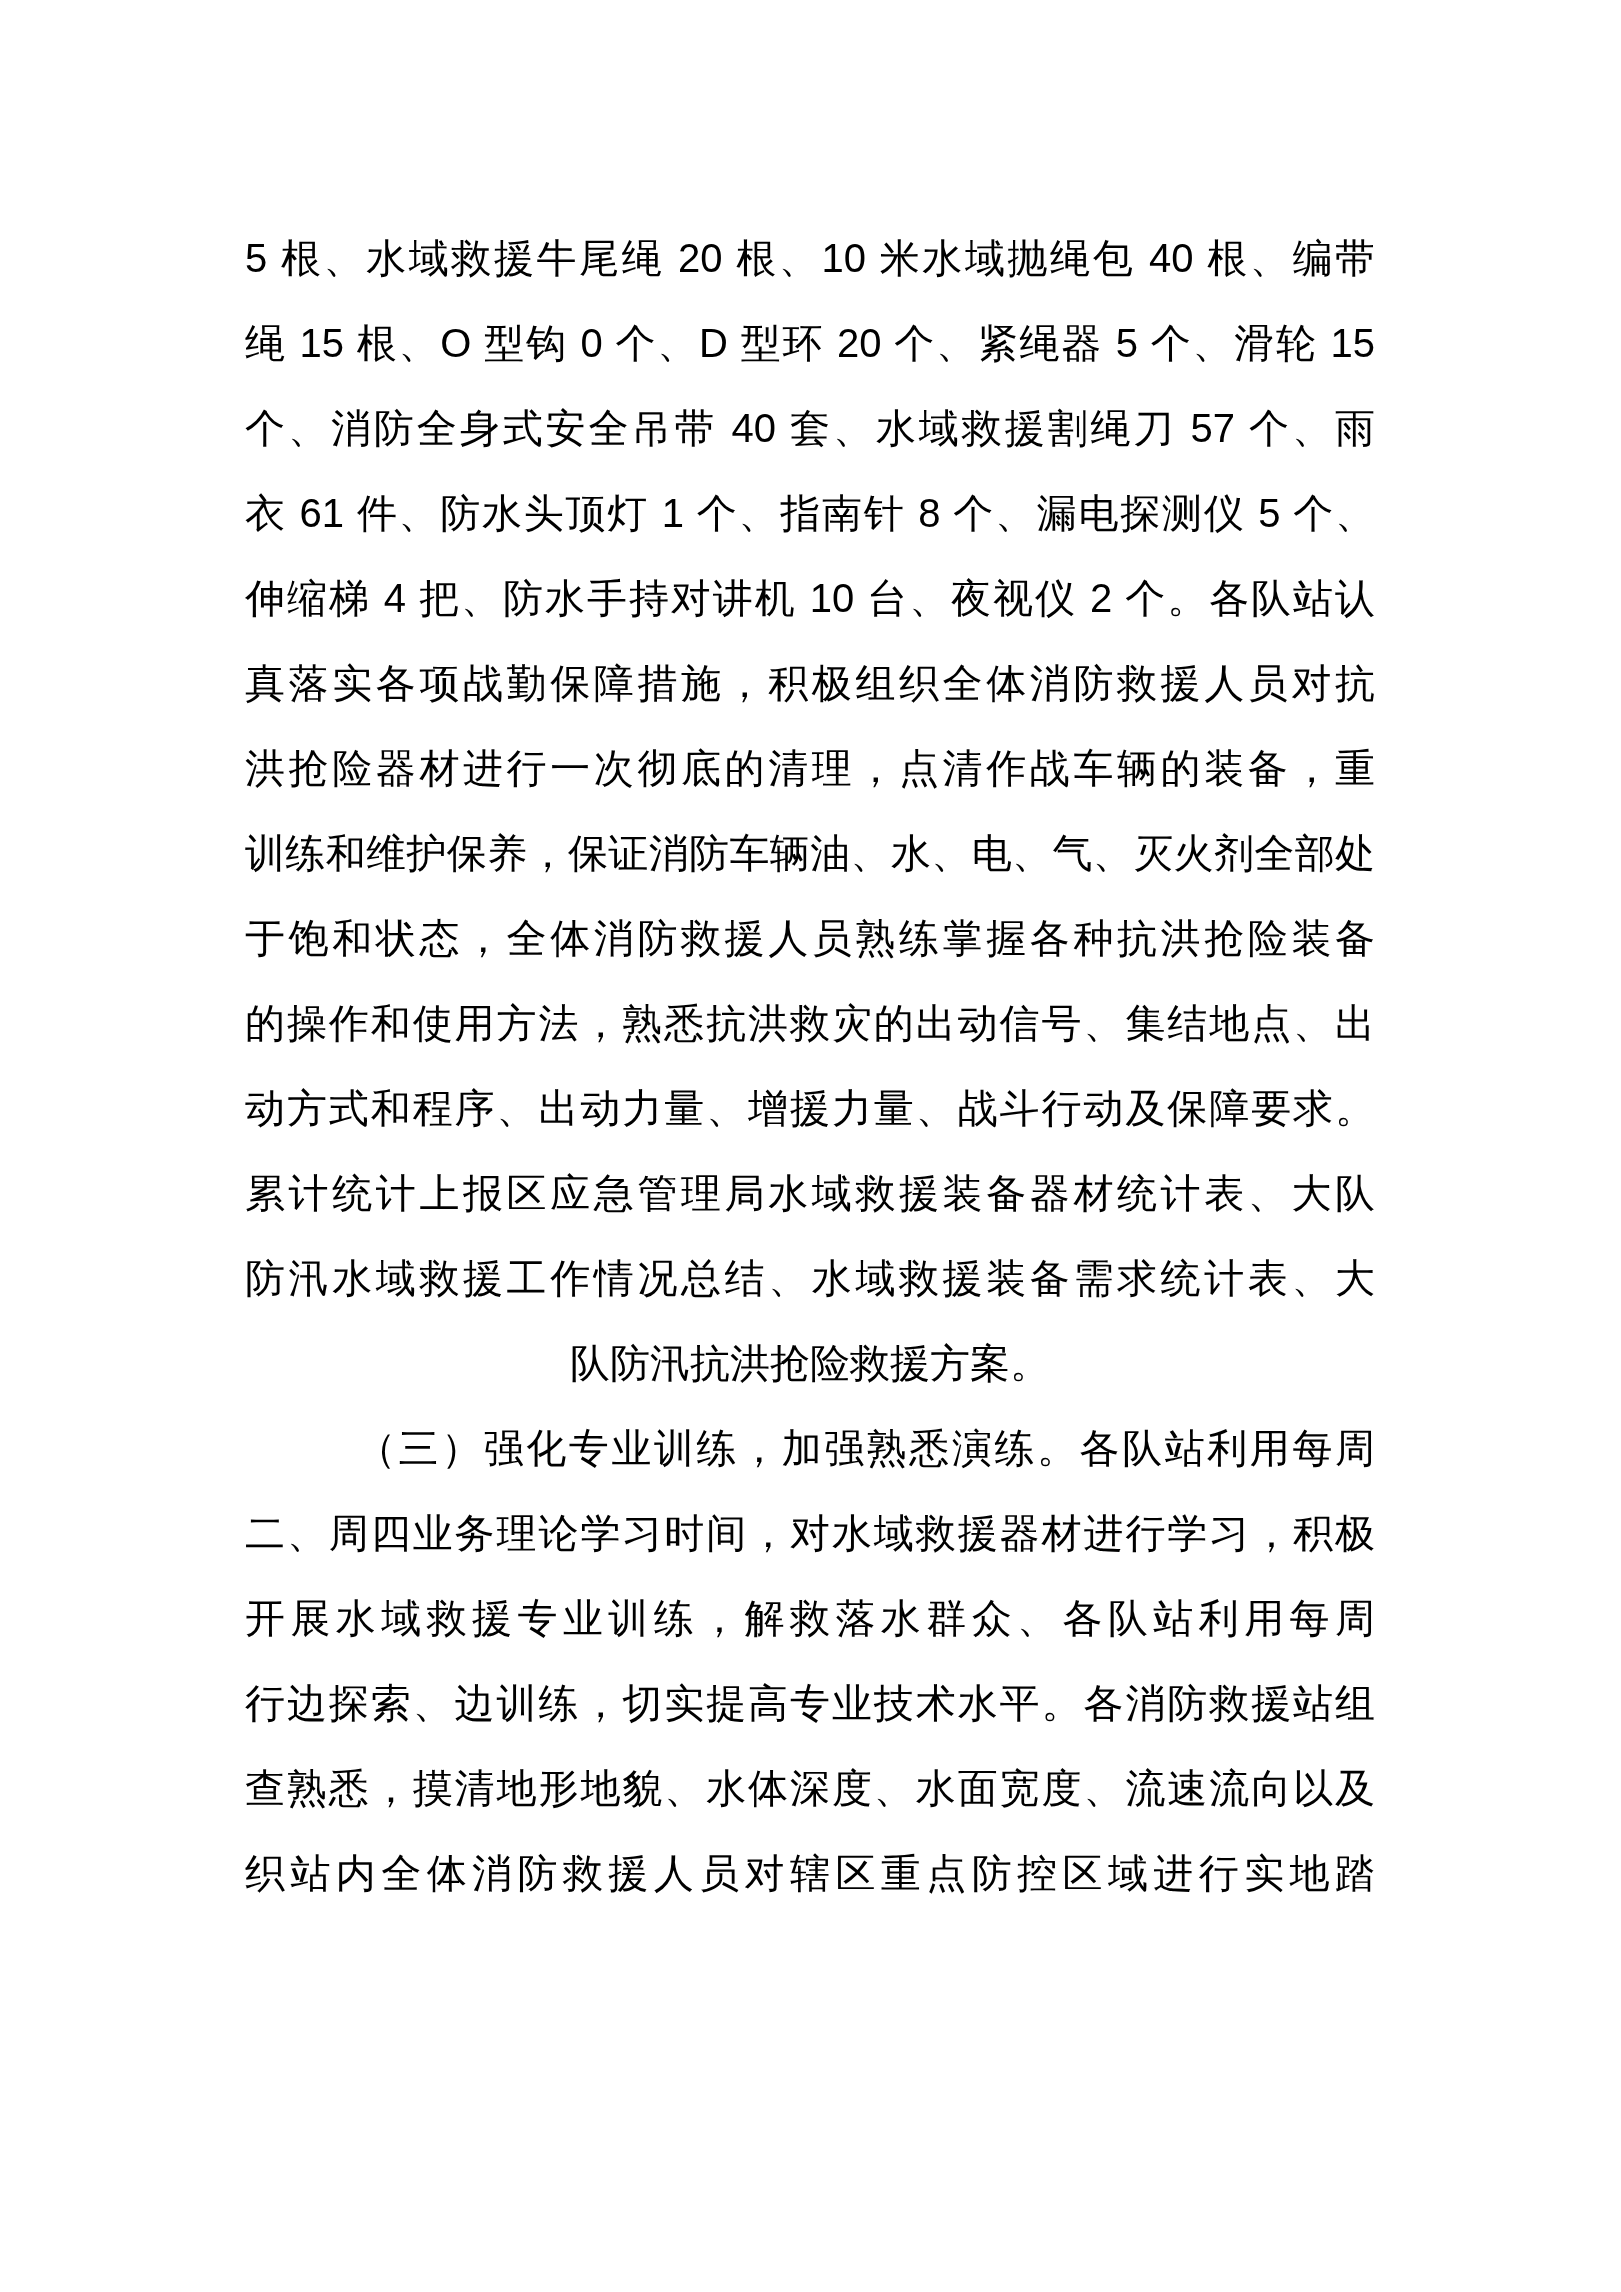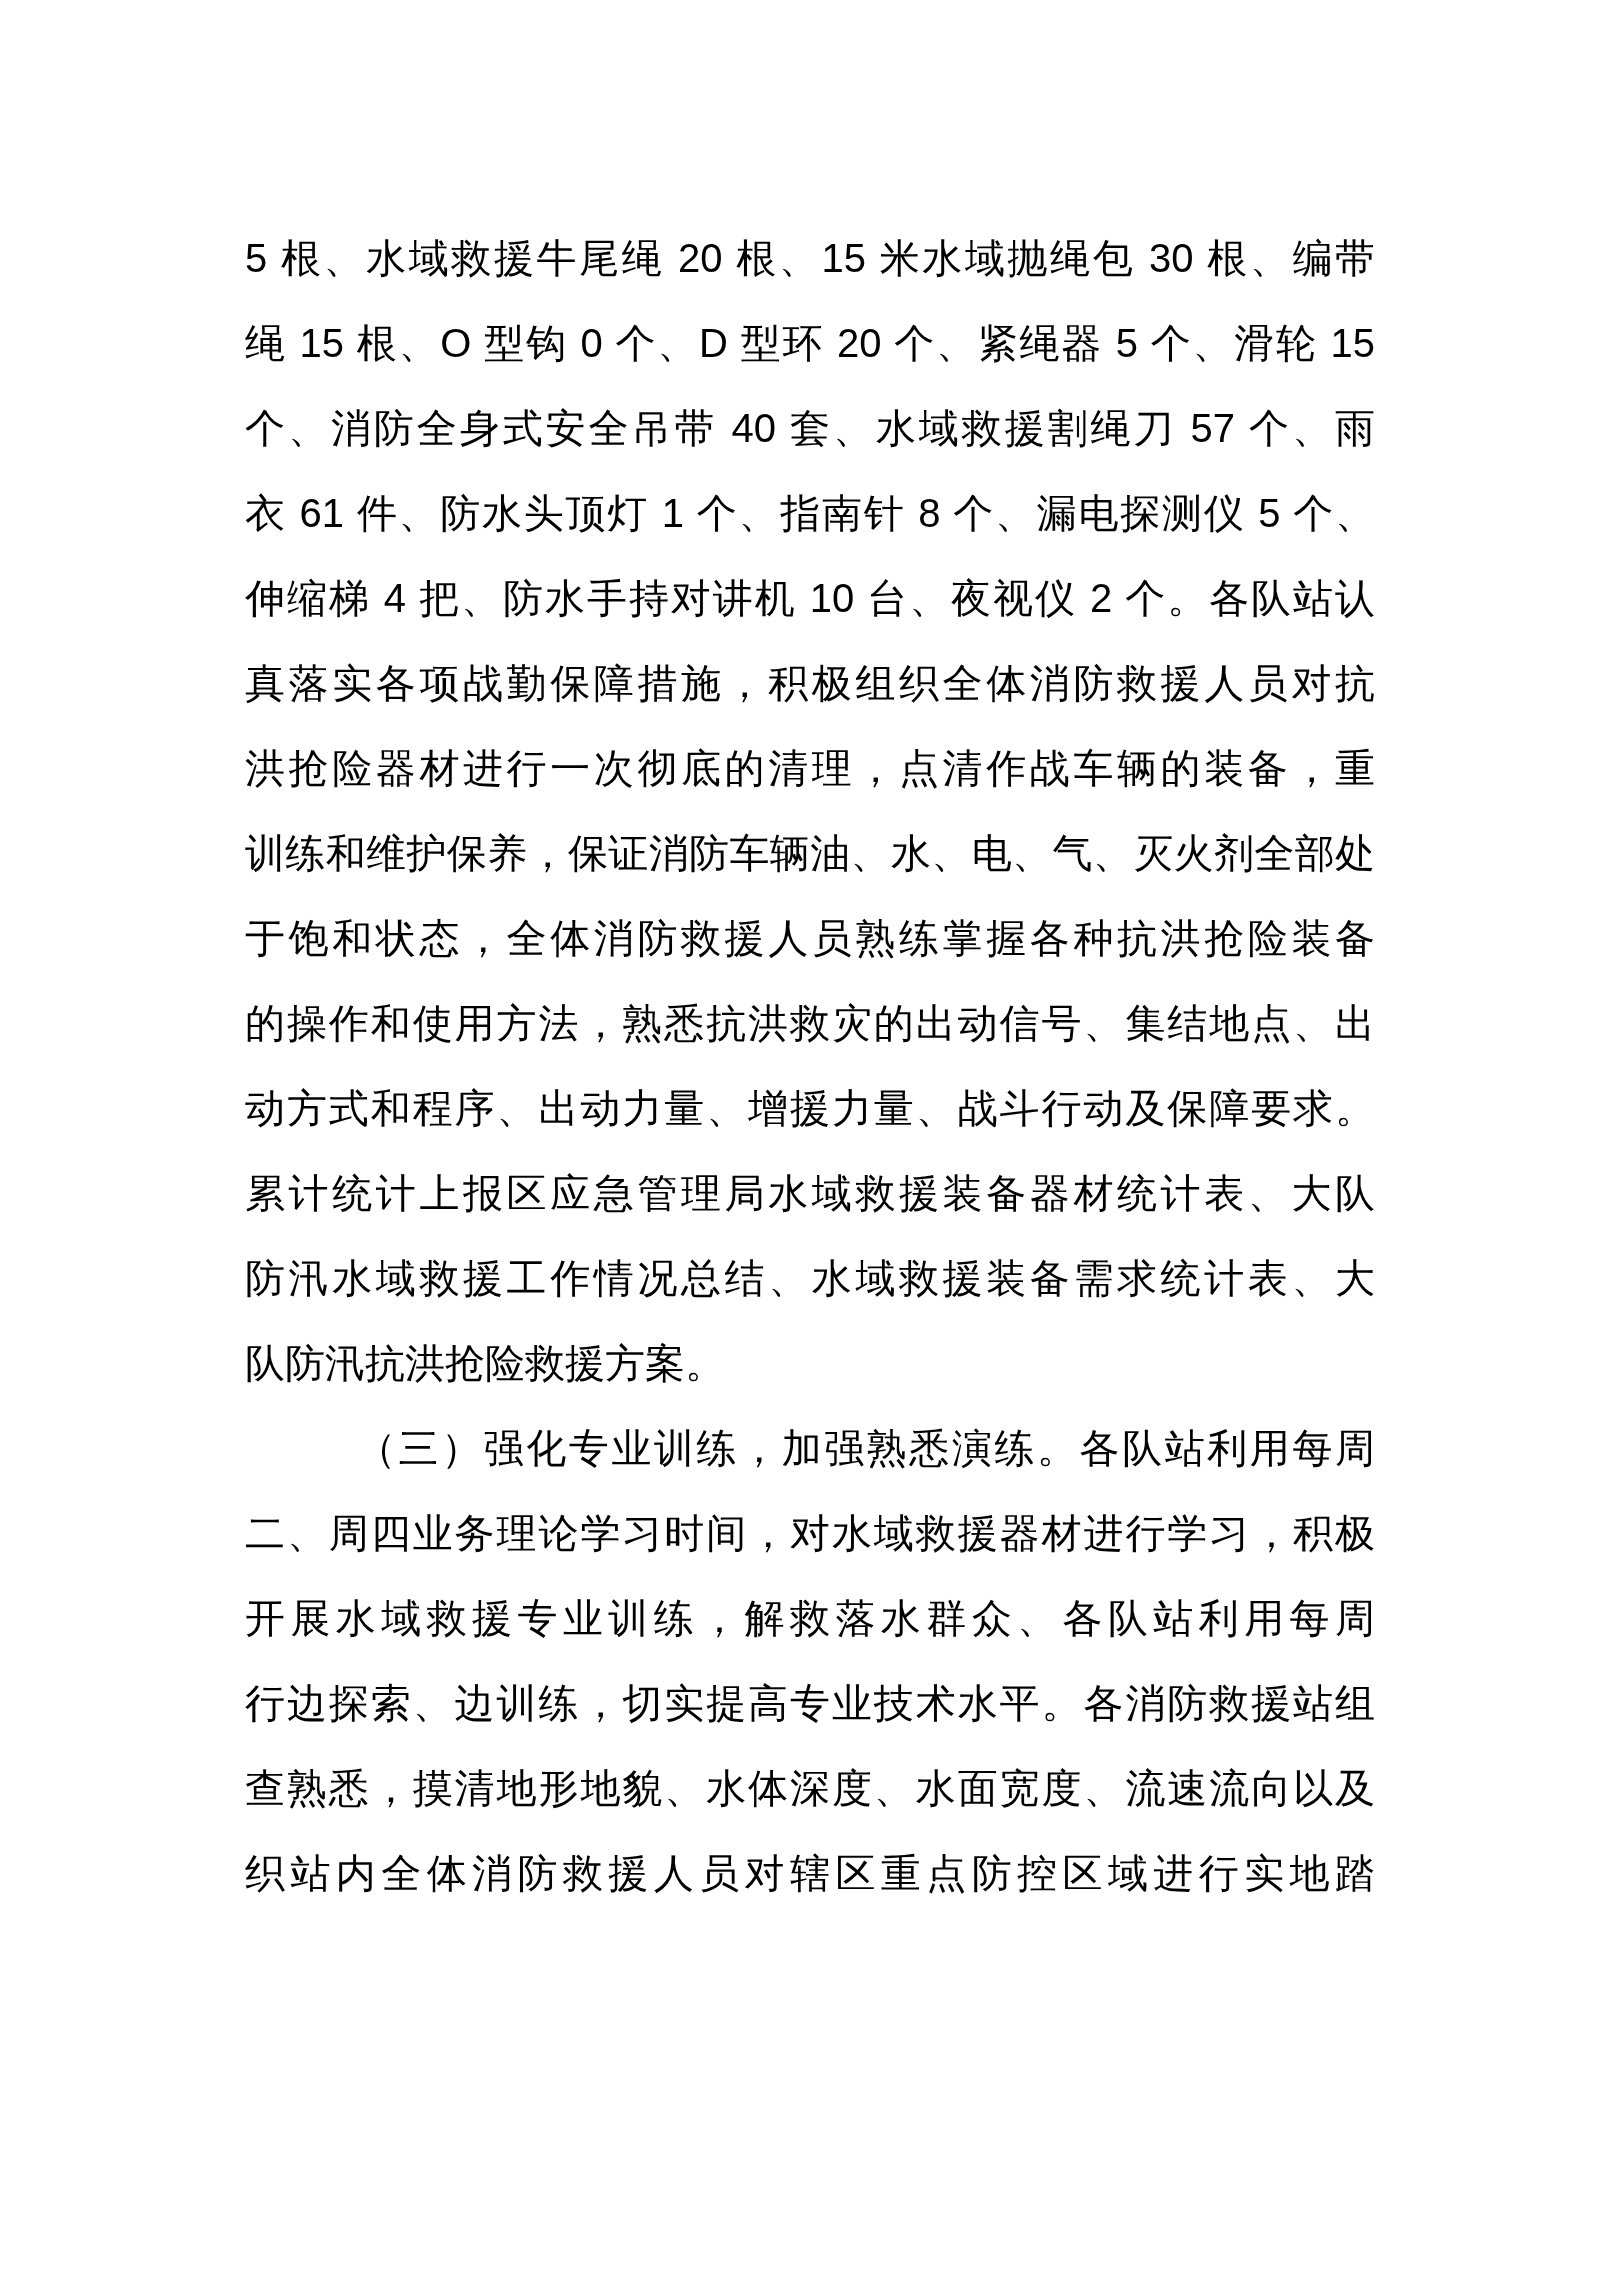--- a/index.html
+++ b/index.html
@@ -24,38 +24,38 @@
     font-size: 40px;
     line-height: 85px;
     font-weight: 400;
     letter-spacing: 0;
   }
   .para {
     margin: 0;
     padding: 0;
   }
   .line {
-    text-align: left;
+    text-align: center;
     min-height: 85px;
   }
   .line.j {
     text-align: justify;
     text-align-last: justify;
   }
   .line.indent {
     padding-left: 111px;
   }
 </style>
 </head>
 <body>
 
 <div class="page">
   <div class="content" id="doc-content">
       <div class="para">
-        <div class="line j">5 根、水域救援牛尾绳 20 根、15 米水域抛绳包 30 根、编带</div>
+        <div class="line j">5 根、水域救援牛尾绳 20 根、10 米水域抛绳包 40 根、编带</div>
         <div class="line j">绳 15 根、O 型钩 0 个、D 型环 20 个、紧绳器 5 个、滑轮 15</div>
         <div class="line j">个、消防全身式安全吊带 40 套、水域救援割绳刀 57 个、雨</div>
         <div class="line j">衣 61 件、防水头顶灯 1 个、指南针 8 个、漏电探测仪 5 个、</div>
         <div class="line j">伸缩梯 4 把、防水手持对讲机 10 台、夜视仪 2 个。各队站认</div>
         <div class="line j">真落实各项战勤保障措施，积极组织全体消防救援人员对抗</div>
         <div class="line j">洪抢险器材进行一次彻底的清理，点清作战车辆的装备，重</div>
         <div class="line j">训练和维护保养，保证消防车辆油、水、电、气、灭火剂全部处</div>
         <div class="line j">于饱和状态，全体消防救援人员熟练掌握各种抗洪抢险装备</div>
         <div class="line j">的操作和使用方法，熟悉抗洪救灾的出动信号、集结地点、出</div>
         <div class="line j">动方式和程序、出动力量、增援力量、战斗行动及保障要求。</div>

